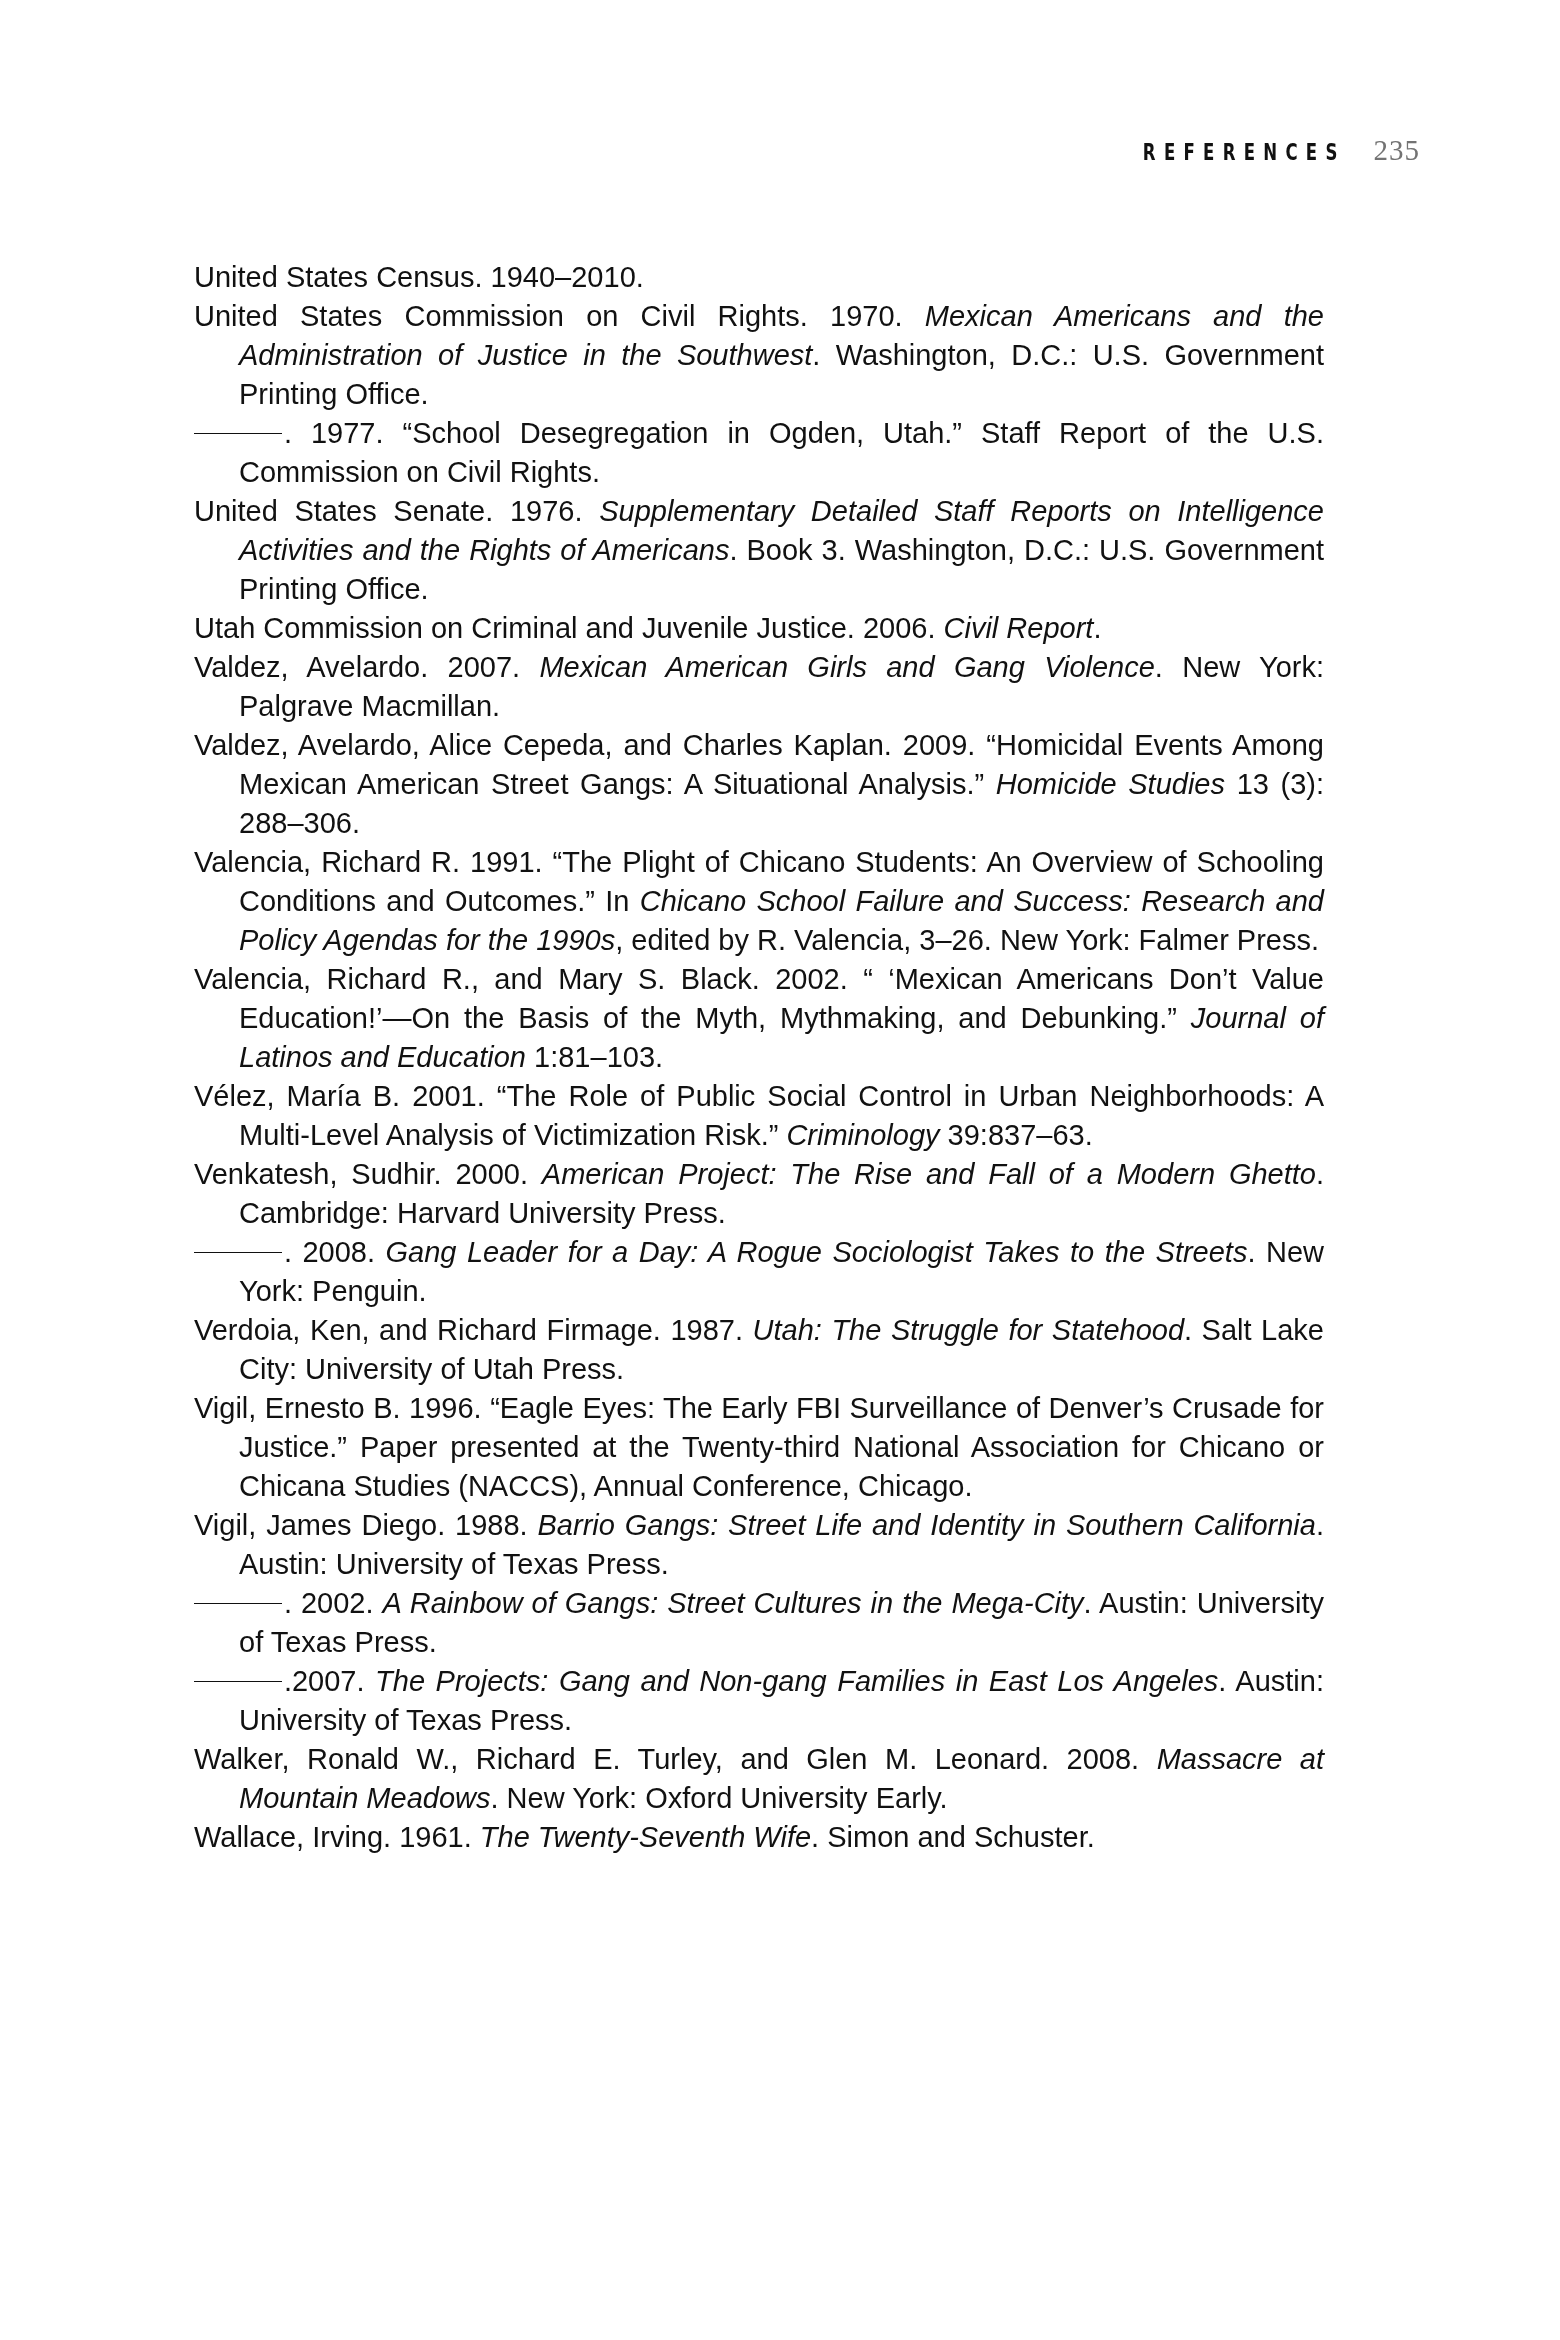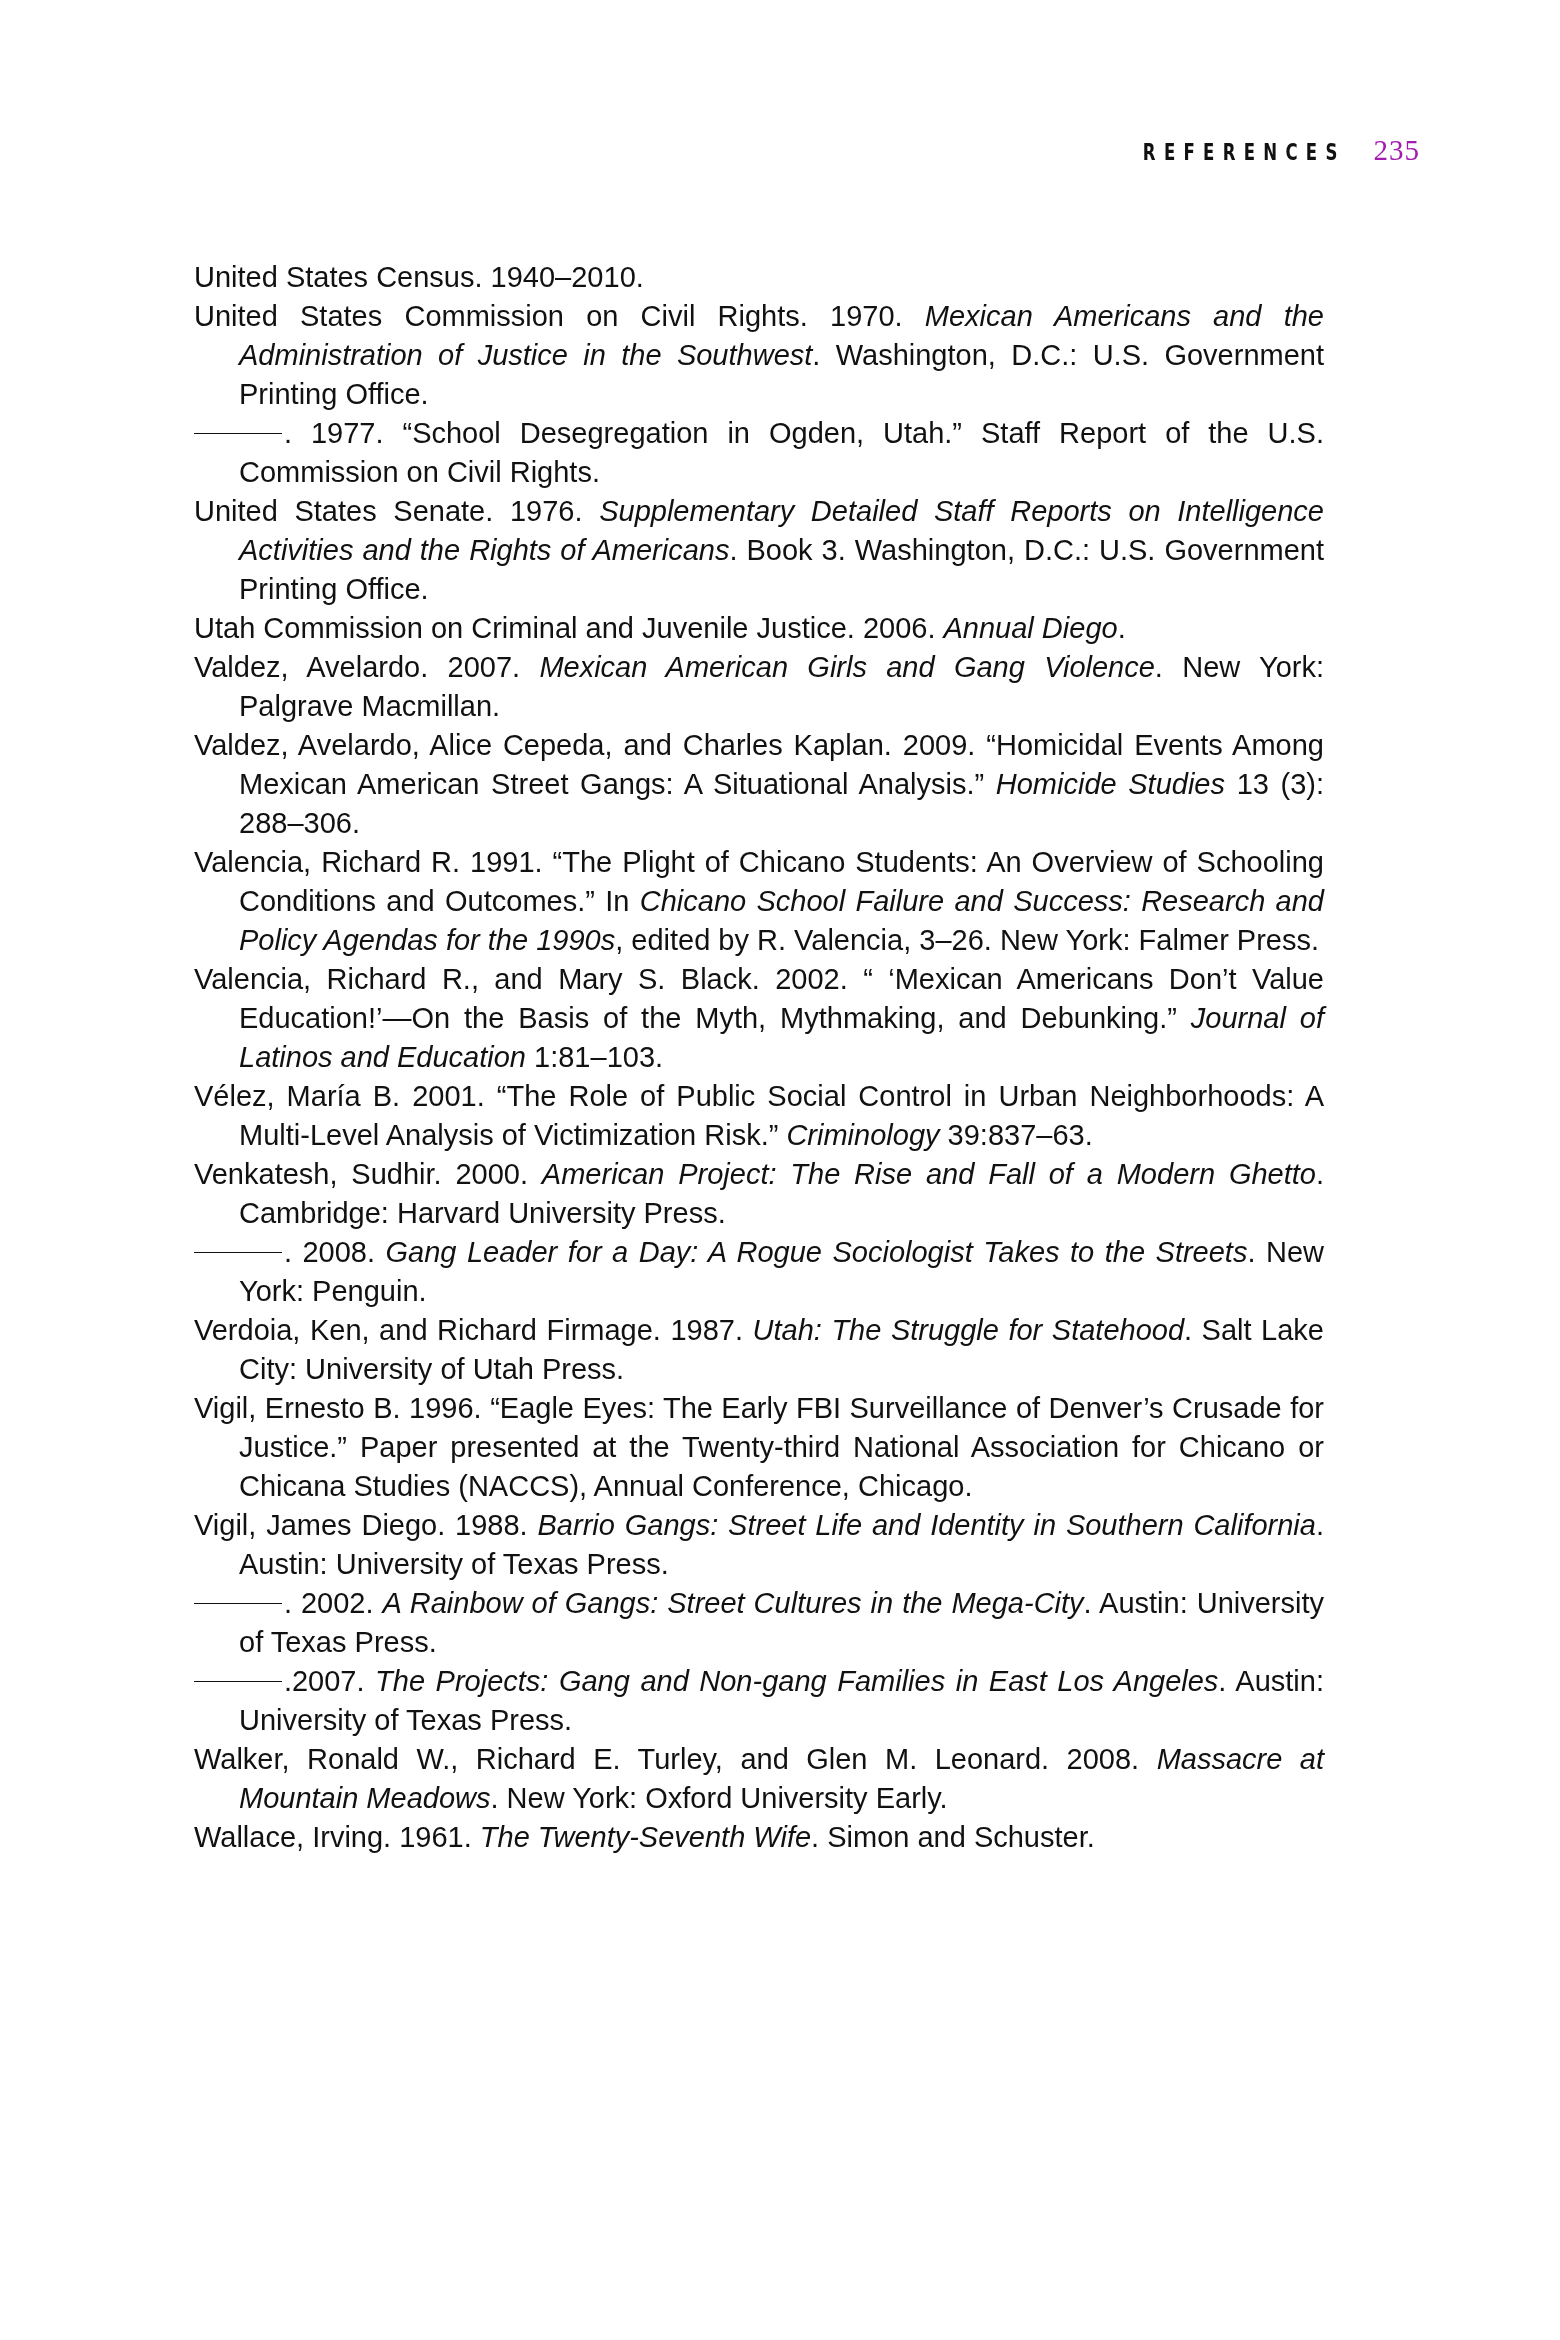--- a/index.html
+++ b/index.html
@@ -8,21 +8,21 @@
     .running-head {
       position: absolute; top: 134px; right: 141px; height: 48px;
       display: flex; align-items: baseline; gap: 28px;
     }
     .rh-title {
       font-family: "DejaVu Sans", sans-serif; font-weight: bold;
       font-size: 23px; letter-spacing: 11.5px; color: #111;
       transform: scaleX(0.72); transform-origin: right center;
       display: inline-block;
     }
-    .rh-page { font-family: "Liberation Serif", serif; font-size: 29px; color: #a21caf; letter-spacing: 1px; }
+    .rh-page { font-family: "Liberation Serif", serif; font-size: 29px; color: #737373; letter-spacing: 1px; }
     .refs {
       position: absolute; left: 194px; top: 258px; width: 1130px;
       font-family: Liberation Sans, sans-serif; font-size: 29px; line-height: 39px;
       color: #111;
     }
     .ref {
       padding-left: 45px; text-indent: -45px; text-align: justify;
       margin: 0;
     }
     .ref i { font-style: italic; }
@@ -36,21 +36,21 @@
   <div class="running-head">
     <span class="rh-title">REFERENCES</span>
     <span class="rh-page">235</span>
   </div>
 
   <div class="refs" id="refs">
       <p class="ref"><span class="seg">United States Census. 1940–2010.</span></p>
       <p class="ref"><span class="seg">United States Commission on Civil Rights. 1970. </span><i class="seg">Mexican Americans and the Administration of Justice in the Southwest</i><span class="seg">. Washington, D.C.: U.S. Government Printing Office.</span></p>
       <p class="ref"><span class="dash"></span><span class="seg">. 1977. “School Desegregation in Ogden, Utah.” Staff Report of the U.S. Commission on Civil Rights.</span></p>
       <p class="ref"><span class="seg">United States Senate. 1976. </span><i class="seg">Supplementary Detailed Staff Reports on Intelligence Activities and the Rights of Americans</i><span class="seg">. Book 3. Washington, D.C.: U.S. Government Printing Office.</span></p>
-      <p class="ref"><span class="seg">Utah Commission on Criminal and Juvenile Justice. 2006. </span><i class="seg">Annual Diego</i><span class="seg">.</span></p>
+      <p class="ref"><span class="seg">Utah Commission on Criminal and Juvenile Justice. 2006. </span><i class="seg">Civil Report</i><span class="seg">.</span></p>
       <p class="ref"><span class="seg">Valdez, Avelardo. 2007. </span><i class="seg">Mexican American Girls and Gang Violence</i><span class="seg">. New York: Palgrave Macmillan.</span></p>
       <p class="ref"><span class="seg">Valdez, Avelardo, Alice Cepeda, and Charles Kaplan. 2009. “Homicidal Events Among Mexican American Street Gangs: A Situational Analysis.” </span><i class="seg">Homicide Studies</i><span class="seg"> 13 (3): 288–306.</span></p>
       <p class="ref"><span class="seg">Valencia, Richard R. 1991. “The Plight of Chicano Students: An Overview of Schooling Conditions and Outcomes.” In </span><i class="seg">Chicano School Failure and Success: Research and Policy Agendas for the 1990s</i><span class="seg">, edited by R. Valencia, 3–26. New York: Falmer Press.</span></p>
       <p class="ref"><span class="seg">Valencia, Richard R., and Mary S. Black. 2002. “ ‘Mexican Americans Don’t Value Education!’—On the Basis of the Myth, Mythmaking, and Debunking.” </span><i class="seg">Journal of Latinos and Education</i><span class="seg"> 1:81–103.</span></p>
       <p class="ref"><span class="seg">Vélez, María B. 2001. “The Role of Public Social Control in Urban Neighborhoods: A Multi-Level Analysis of Victimization Risk.” </span><i class="seg">Criminology</i><span class="seg"> 39:837–63.</span></p>
       <p class="ref"><span class="seg">Venkatesh, Sudhir. 2000. </span><i class="seg">American Project: The Rise and Fall of a Modern Ghetto</i><span class="seg">. Cambridge: Harvard University Press.</span></p>
       <p class="ref"><span class="dash"></span><span class="seg">. 2008. </span><i class="seg">Gang Leader for a Day: A Rogue Sociologist Takes to the Streets</i><span class="seg">. New York: Penguin.</span></p>
       <p class="ref"><span class="seg">Verdoia, Ken, and Richard Firmage. 1987. </span><i class="seg">Utah: The Struggle for Statehood</i><span class="seg">. Salt Lake City: University of Utah Press.</span></p>
       <p class="ref"><span class="seg">Vigil, Ernesto B. 1996. “Eagle Eyes: The Early FBI Surveillance of Denver’s Crusade for Justice.” Paper presented at the Twenty-third National Association for Chicano or Chicana Studies (NACCS), Annual Conference, Chicago.</span></p>
       <p class="ref"><span class="seg">Vigil, James Diego. 1988. </span><i class="seg">Barrio Gangs: Street Life and Identity in Southern California</i><span class="seg">. Austin: University of Texas Press.</span></p>

